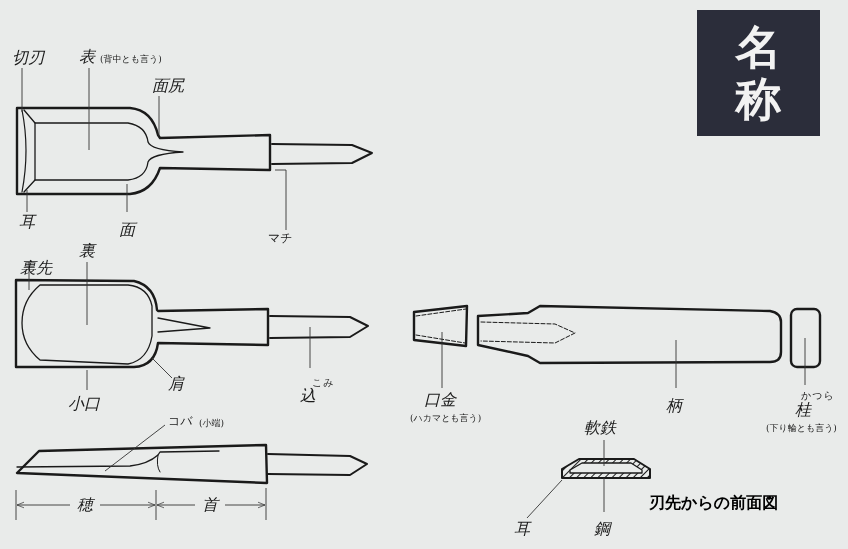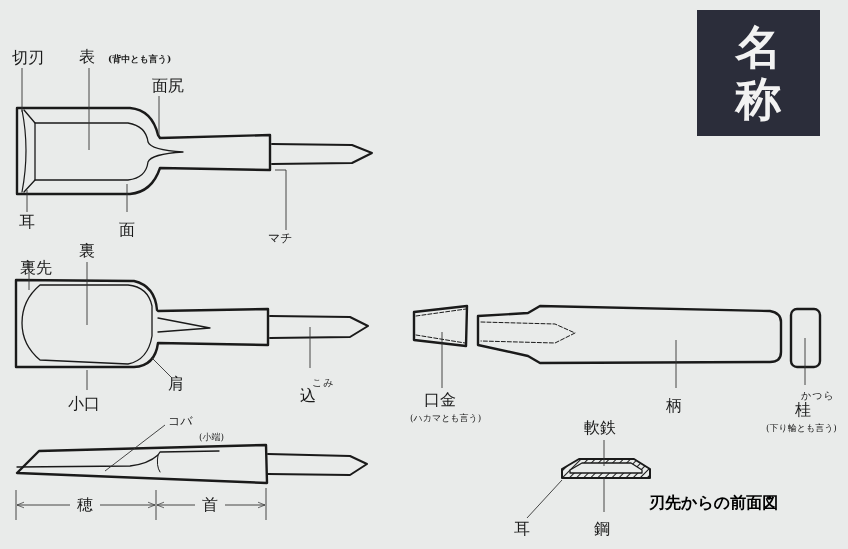--- a/index.html
+++ b/index.html
@@ -5,21 +5,21 @@
   html, body { margin: 0; padding: 0; }
   body {
     width: 848px; height: 549px; overflow: hidden;
     background: #e9ebea;
     font-family: "DejaVu Serif", serif;
     color: #1a1a1a;
     position: relative;
   }
   .canvas { position: absolute; left: 0; top: 0; width: 848px; height: 549px; }
   .lbl { position: absolute; white-space: nowrap; font-family: "DejaVu Serif", serif; color: #1a1a1a; line-height: 1; }
-  .big { font-size: 16px; }
+  .big { font-size: 16px; font-style: italic; }
   .mid { font-size: 12px; }
   .small { font-size: 9px; }
   .ruby { font-size: 10px; letter-spacing: 1px; margin-left: 12px; }
   .title-box {
     position: absolute; left: 697px; top: 10px; width: 123px; height: 126px;
     background: #2b2d3a;
     display: flex; flex-direction: column; align-items: center; justify-content: center;
   }
   .title-box span {
     color: #f2f2f2; font-family: "DejaVu Serif", serif; font-size: 46px; line-height: 52px; font-weight: bold;
@@ -128,35 +128,35 @@
   </g>
 </svg>
 
 <div class="title-box">
   <span>名</span>
   <span>称</span>
 </div>
 
 <div class="lbl big" style="left:12px;top:50px;">切刃</div>
 <div class="lbl big" style="left:79px;top:49px;">表</div>
-<div class="lbl small" style="left:108px;top:55px;font-weight:bold;">(背中とも言う)</div>
+<div class="lbl small" style="left:100px;top:55px;">(背中とも言う)</div>
 <div class="lbl big" style="left:152px;top:78px;">面尻</div>
 <div class="lbl big" style="left:19px;top:214px;">耳</div>
 <div class="lbl big" style="left:119px;top:222px;">面</div>
 <div class="lbl mid" style="left:268px;top:232px;">マチ</div>
 
 <div class="lbl big" style="left:20px;top:243px;margin-top:17px;">裏先</div>
 <div class="lbl big" style="left:79px;top:243px;">裏</div>
 <div class="lbl big" style="left:68px;top:396px;">小口</div>
 <div class="lbl big" style="left:168px;top:376px;">肩</div>
 <div class="lbl ruby" style="left:300px;top:378px;">こみ</div>
 <div class="lbl big" style="left:300px;top:388px;">込</div>
 
 <div class="lbl mid" style="left:168px;top:415px;">コバ</div>
-<div class="lbl small" style="left:199px;top:419px;margin-top:14px;">(小端)</div>
+<div class="lbl small" style="left:199px;top:419px;">(小端)</div>
 <div class="lbl big" style="left:77px;top:497px;">穂</div>
 <div class="lbl big" style="left:202px;top:497px;">首</div>
 
 <div class="lbl big" style="left:424px;top:392px;">口金</div>
 <div class="lbl small" style="left:410px;top:414px;">(ハカマとも言う)</div>
 <div class="lbl big" style="left:666px;top:398px;">柄</div>
 <div class="lbl ruby" style="left:789px;top:391px;">かつら</div>
 <div class="lbl big" style="left:795px;top:402px;">桂</div>
 <div class="lbl small" style="left:766px;top:424px;">(下り輪とも言う)</div>
 

